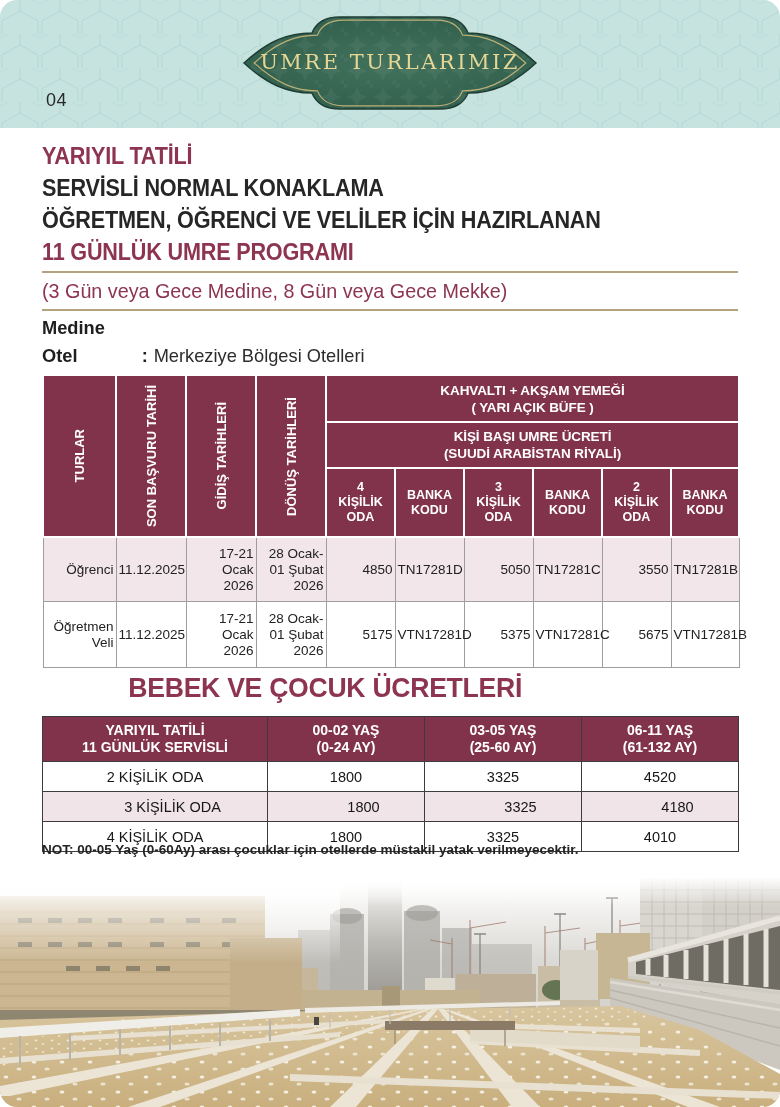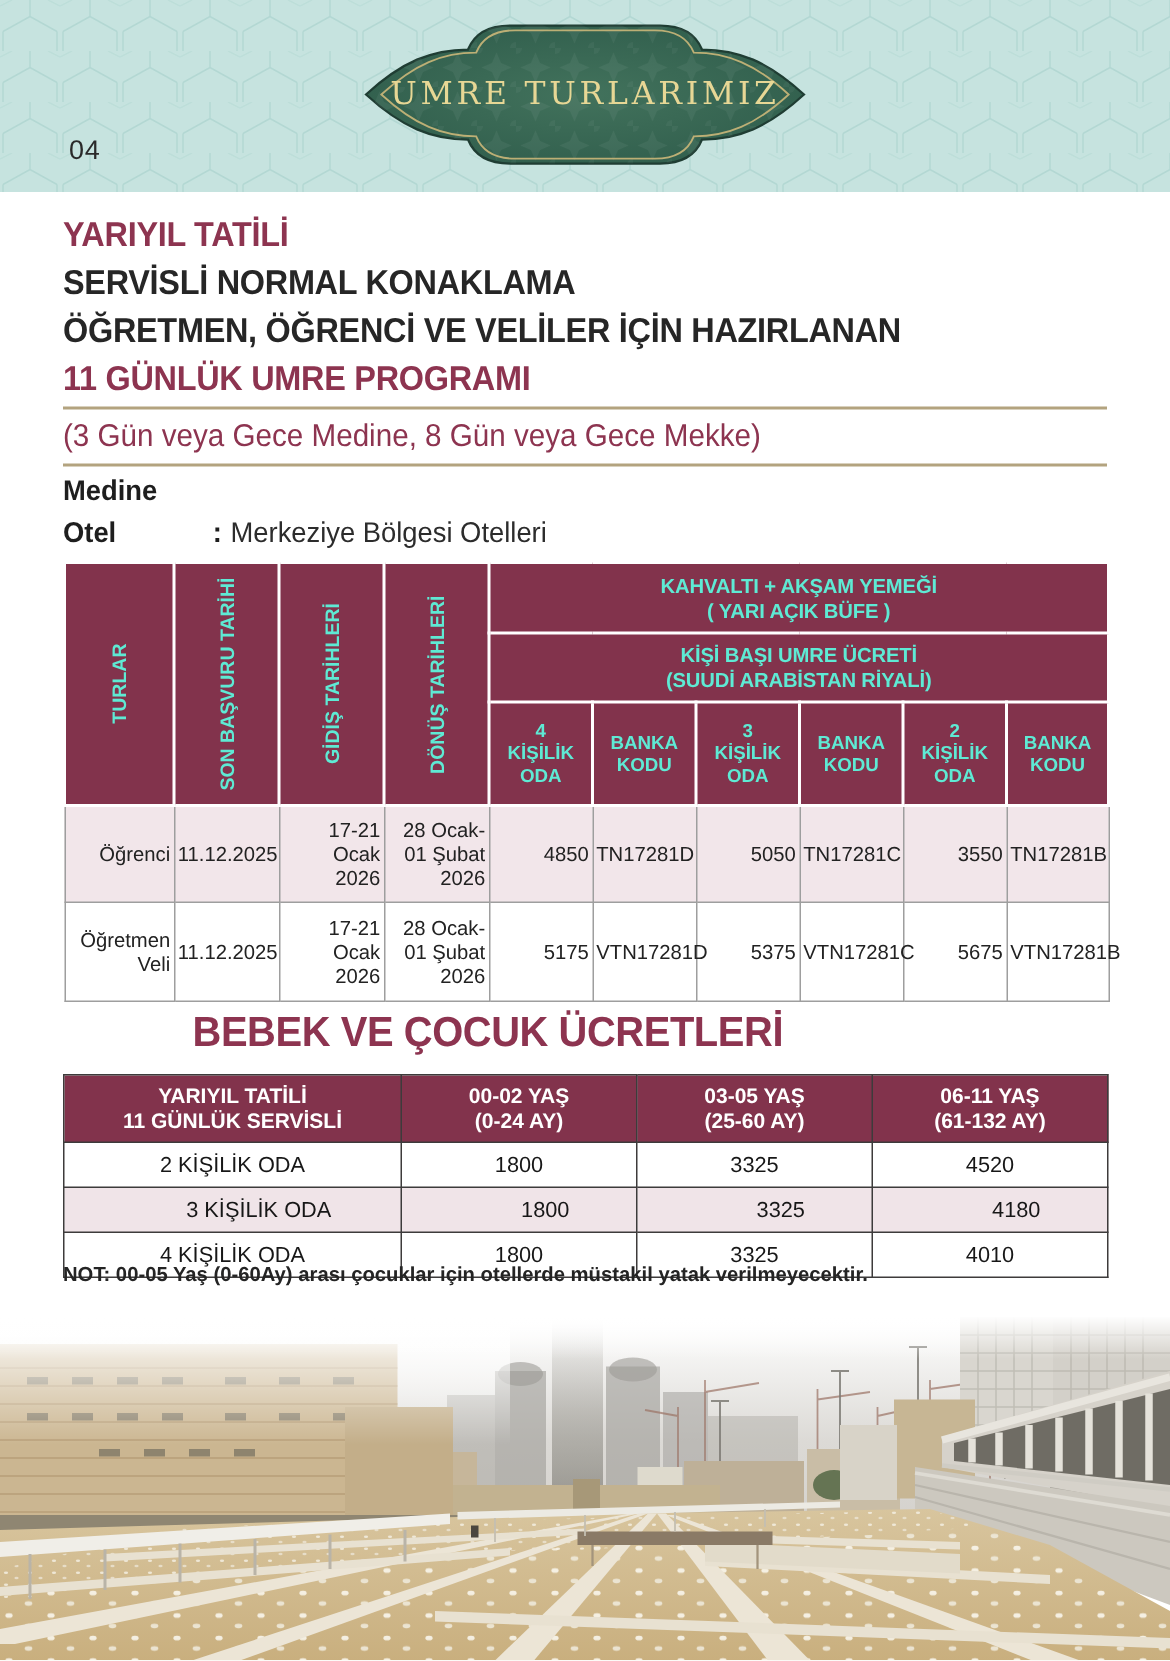--- a/index.html
+++ b/index.html
@@ -1,39 +1,39 @@
 <!DOCTYPE html>
 <html><head>
 <meta charset="utf-8">
 <style>
   html,body { margin:0; padding:0; background:#ffffff; }
   .page {
     position:relative; width:780px; height:1107px; overflow:hidden;
-    background:#ffffff; font-family:"Liberation Sans", sans-serif;
+    background:#ffffff; font-family:"Liberation Sans", sans-serif;border-radius:17px;
   }
   
   .strip { position:absolute; left:0; top:0; width:780px; height:128px; background:#c6e3df; }
   .strip svg.pat { position:absolute; left:0; top:0; }
   .pagenum { position:absolute; left:46px; top:90px; font-size:18px; color:#2a2a2a; letter-spacing:.5px; }
   .badge { position:absolute; left:240px; top:6px; }
   
   .intro { position:absolute; left:42px; top:140px; width:696px; }
   .t-line { font-weight:bold; font-size:23px; line-height:32px; letter-spacing:-0.2px;
             transform:scaleX(0.94); transform-origin:0 50%; white-space:nowrap; }
   .t-maroon { color:#8d3450; }
   .t-dark { color:#262626; }
   .sep { height:2px; background:#b3a37f; margin:3px 0; }
   .subtitle { color:#8d3450; font-size:21px; line-height:30px; transform:scaleX(0.94);
               transform-origin:0 50%; white-space:nowrap; }
   .hotel { font-size:19px; line-height:28px; color:#2c2c2c; transform:scaleX(0.96); transform-origin:0 50%; }
   .hotel .lbl { display:inline-block; width:104px; font-weight:bold; color:#1e1e1e; }
   .hotel .sep-colon { font-weight:bold; color:#1e1e1e; margin-right:6px; }
   
   .tour-table { position:absolute; left:42px; top:374px; width:696px; border-collapse:collapse; table-layout:fixed; }
-  .tour-table th { background:#82334c; color:#5eead4; border:2.5px solid #ffffff; padding:1px; font-weight:bold; }
+  .tour-table th { background:#82334c; color:#ffffff; border:2.5px solid #ffffff; padding:1px; font-weight:bold; }
   .tour-table thead tr.r1 { height:47px; } .tour-table thead tr.r2 { height:46px;margin-top:28px; } .tour-table thead tr.r3 { height:69px; }
   .tour-table .rot { vertical-align:middle; }
   .rot-inner { display:flex; align-items:center; justify-content:center; height:158px; }
   .rot-label { writing-mode:vertical-rl; transform:rotate(180deg); font-size:13px; letter-spacing:0;
                white-space:nowrap; font-weight:bold; }
   .hdr-span { font-size:13.5px; line-height:17px; letter-spacing:-0.1px; }
   .hdr-col { font-size:12.5px; line-height:15px; }
   .tour-table td { border:1px solid #9e9e9e; text-align:right; vertical-align:middle;
                    font-size:13.5px; color:#222; padding:2px 2px; line-height:16px; }
   .tour-table tr.row-a td { background:#f2e6ea; height:59px; }

